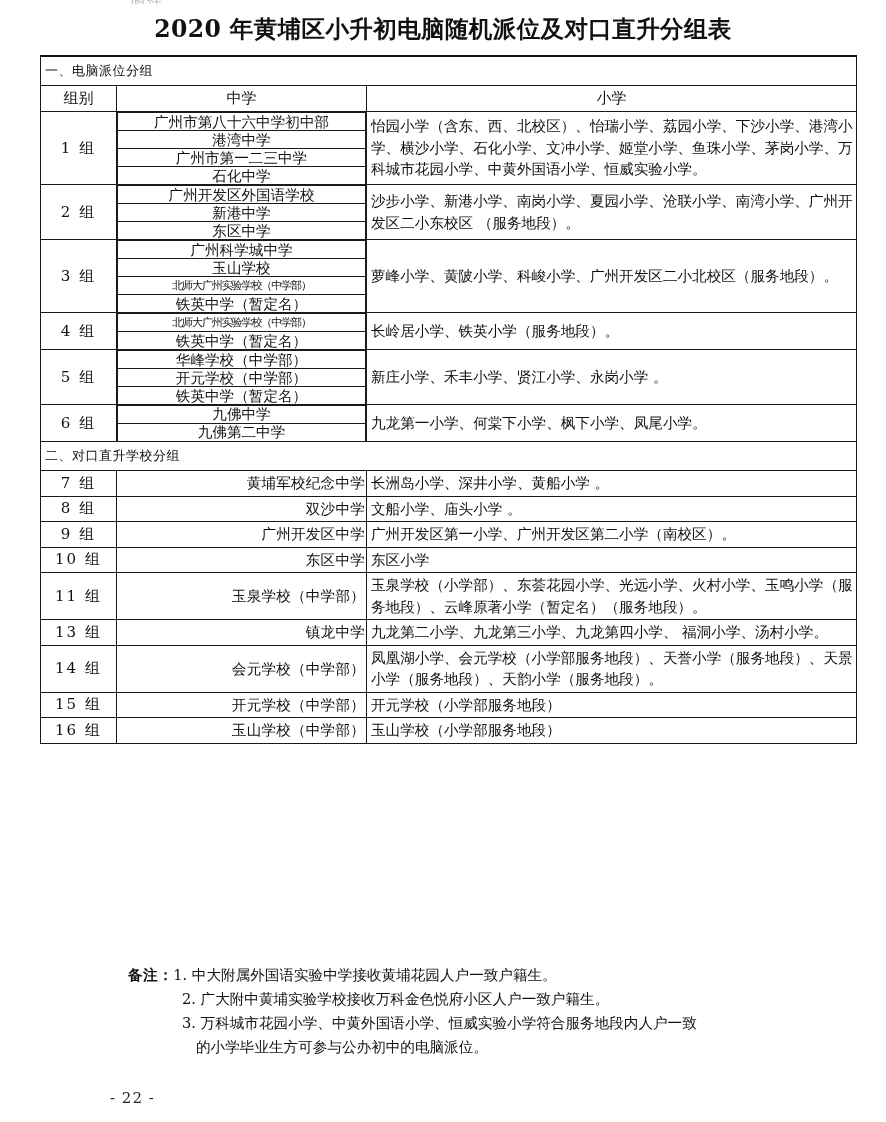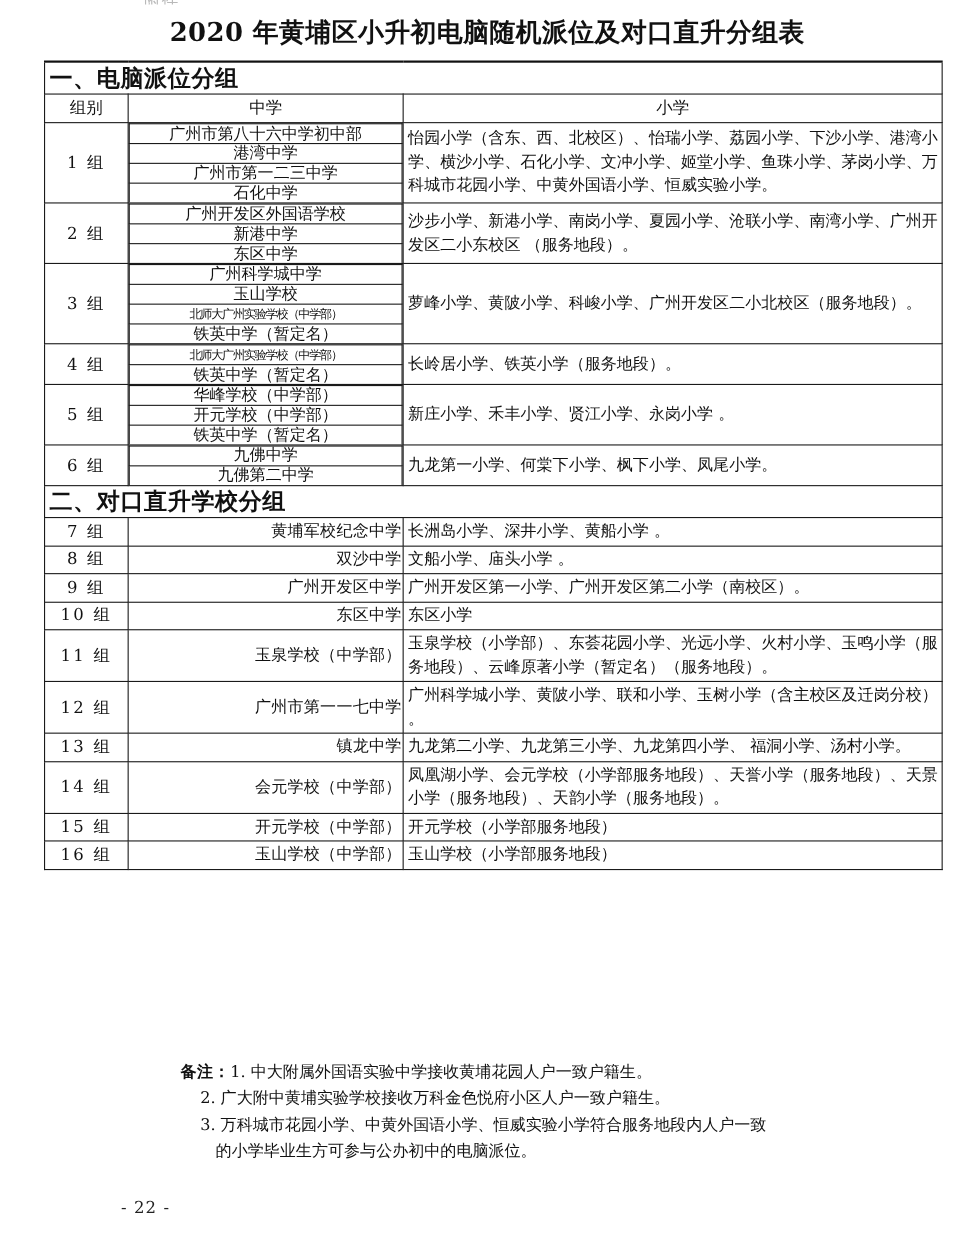--- a/index.html
+++ b/index.html
@@ -62,22 +62,22 @@
   }
   table.grid td {
     border: 1px solid #1a1a1a;
     padding: 0;
     vertical-align: middle;
     background: #fff;
   }
   table.grid .outer-top td { border-top: 2px solid #111; }
 
   .section-head {
-    font-size: 21px;
-    font-weight: bold;
+    font-size: 13px;
+    font-weight: normal;
     padding: 2px 4px 3px 4px !important;
     letter-spacing: 0.5px;
     line-height: 23px;
     text-align: left;
   }
 
   .col-grp   { width: 76px;  text-align: center; }
   .col-mid   { width: 250px; text-align: center; }
   .col-pri   { width: 490px; text-align: left; }
 
@@ -127,21 +127,21 @@
 
   .notes {
     position: absolute;
     left: 128px;
     top: 963px;
     width: 700px;
     font-size: 14.6px;
     line-height: 24px;
   }
   .notes .note-row { display: block; white-space: nowrap; }
-  .notes .note-lbl { font-weight: bold; letter-spacing: 0.5px; margin-left: 36px; }
+  .notes .note-lbl { font-weight: bold; letter-spacing: 0.5px; }
   .notes .indent { padding-left: 54px; display: block; white-space: nowrap; }
   .notes .indent2 { padding-left: 68px; display: block; white-space: nowrap; }
 
   .page-num {
     position: absolute;
     top: 1089px;
     left: 110px;
     font-size: 15px;
     letter-spacing: 1px;
     color: #222;
@@ -316,25 +316,20 @@
         <td class="grpcell">10 组</td>
         <td class="midcell">东区中学</td>
         <td class="pricell nowrap">东区小学</td>
       </tr>
       <tr>
         <td class="grpcell">11 组</td>
         <td class="midcell">玉泉学校（中学部）</td>
         <td class="pricell">玉泉学校（小学部）、东荟花园小学、光远小学、火村小学、玉鸣小学（服务地段）、云峰原著小学（暂定名）（服务地段）。</td>
       </tr>
       <tr>
-        <td class="grpcell">12 组</td>
-        <td class="midcell">广州市第一一七中学</td>
-        <td class="pricell">广州科学城小学、黄陂小学、联和小学、玉树小学（含主校区及迁岗分校） 。</td>
-      </tr>
-      <tr>
         <td class="grpcell">13 组</td>
         <td class="midcell">镇龙中学</td>
         <td class="pricell">九龙第二小学、九龙第三小学、九龙第四小学、 福洞小学、汤村小学。</td>
       </tr>
       <tr>
         <td class="grpcell">14 组</td>
         <td class="midcell">会元学校（中学部）</td>
         <td class="pricell">凤凰湖小学、会元学校（小学部服务地段）、天誉小学（服务地段）、天景小学（服务地段）、天韵小学（服务地段）。</td>
       </tr>
       <tr>

